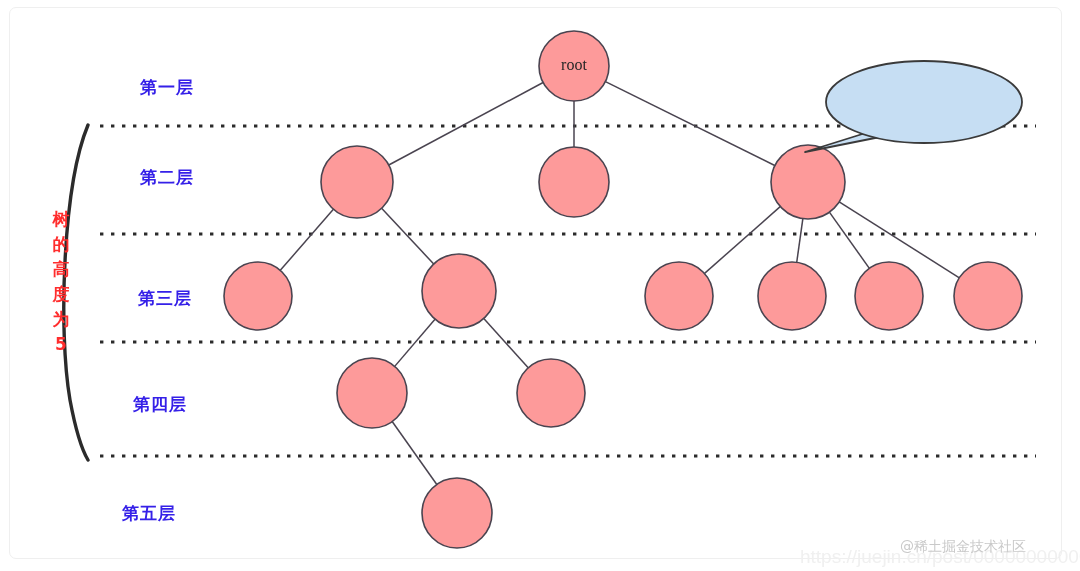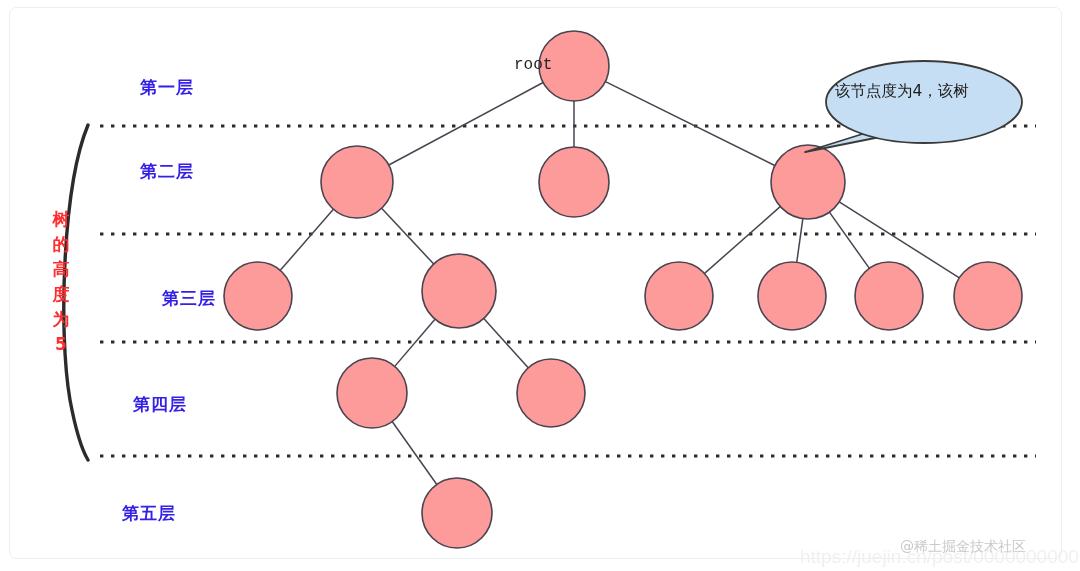--- a/index.html
+++ b/index.html
@@ -40,22 +40,22 @@
     font-weight: 700;
     letter-spacing: 1px;
     white-space: nowrap;
     font-family: "DejaVu Sans", "Liberation Sans", sans-serif;
   }
   .node-label {
     position: absolute;
     color: #262626;
     font-size: 16px;
     white-space: nowrap;
-    text-align: left;
-    font-family: Liberation Mono, monospace;
+    text-align: center;
+    font-family: Liberation Serif, serif;
   }
   .callout-text {
     position: absolute;
     color: #1a1a1a;
     font-size: 15.5px;
     line-height: 22px;
     white-space: nowrap;
     text-align: center;
     font-family: "DejaVu Sans", "Liberation Sans", sans-serif;
   }
@@ -132,37 +132,36 @@
         <circle cx="457" cy="513" r="35" fill="#fd9a9a" stroke="#4a4450" stroke-width="1.6"></circle>
       </g>
     <g id="g-callout">
         <path d="M 872 131 L 805 152 L 885 136 Z" fill="#c6def3" stroke="#3a3a3a" stroke-width="1.8" stroke-linejoin="round"></path>
         <ellipse cx="924" cy="102" rx="98" ry="41" fill="#c6def3" stroke="#3a3a3a" stroke-width="1.8"></ellipse>
       </g>
   </svg>
 
   <div id="labels-layer">
       <div class="layer-label" style="left: 140px; top: 76px; text-align: right;">第一层</div>
-      <div class="layer-label" style="left: 140px; top: 160px;">第二层</div>
-      <div class="layer-label" style="left: 138px; top: 287px; margin-left: 24px;">第三层</div>
+      <div class="layer-label" style="left: 140px; top: 166px;">第二层</div>
+      <div class="layer-label" style="left: 138px; top: 287px;">第三层</div>
       <div class="layer-label" style="left: 133px; top: 393px; text-align: right;">第四层</div>
       <div class="layer-label" style="left: 122px; top: 502px;">第五层</div>
     </div>
 
   <div class="brace-text" id="brace-text" style="left: 49px; top: 207px;">
       <div>树</div>
       <div>的</div>
       <div>高</div>
       <div>度</div>
       <div>为</div>
       <div>5</div>
     </div>
 
   <div class="callout-text" id="callout-text" style="left: 835px; top: 80px;">
-      <div>该节点度为4，该树</div>
     </div>
 
   <div class="watermark-url" id="wm-url" style="left: 800px; top: 546px;">https://juejin.cn/post/0000000000000</div>
   <div class="watermark" id="wm-handle" style="left: 900px; top: 538px;">@稀土掘金技术社区</div>
 
   <div id="node-labels-layer">
       <div class="node-label" style="left: 514px; top: 56px; width: 120px;">root</div>
     </div>
 
 </div>

